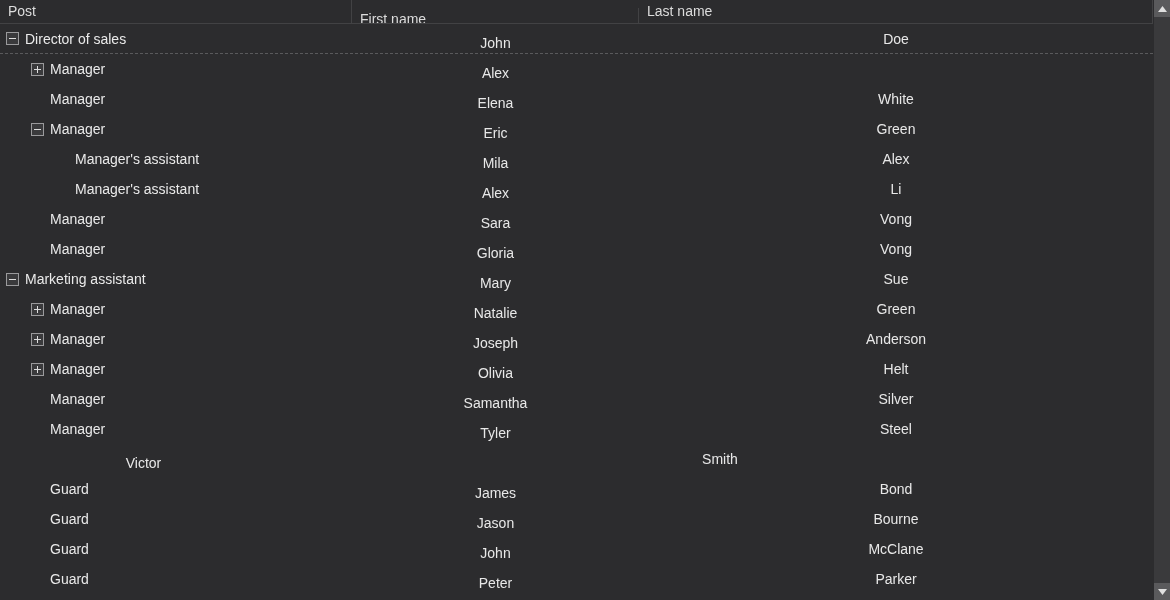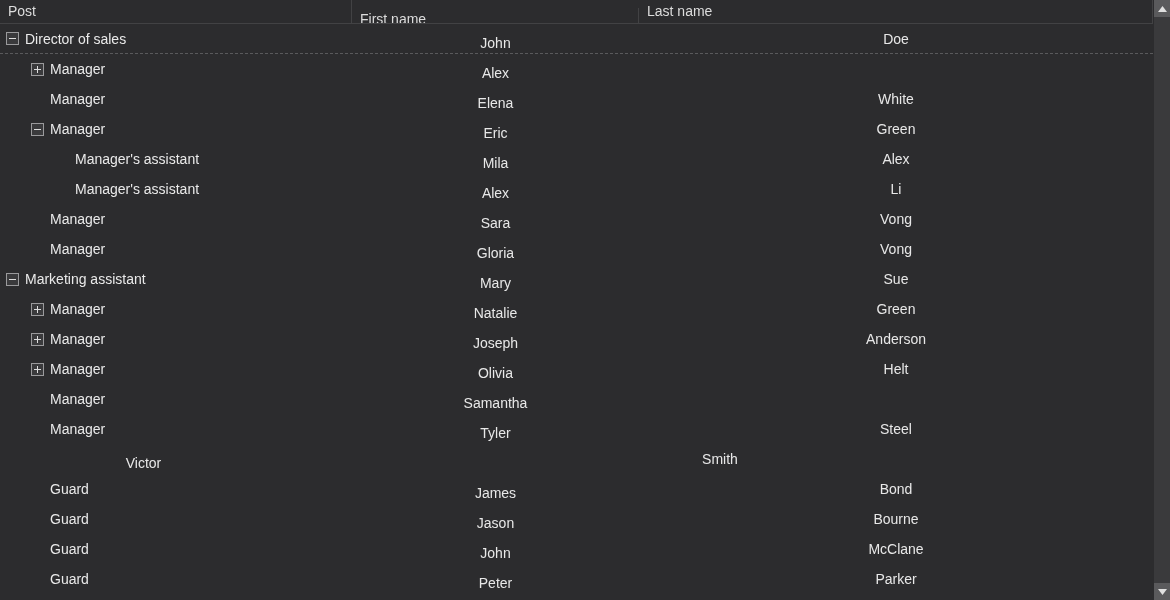--- a/index.html
+++ b/index.html
@@ -259,20 +259,21 @@
         <div class="cell col-first">Olivia</div>
         <div class="cell col-last">Helt</div>
       </div>
       <div class="row">
         <div class="cell col-post">
           <span class="indent-line"></span>
           <span class="expander-spacer"></span>
           <span class="label">Manager</span>
         </div>
         <div class="cell col-first">Samantha</div>
+        <div class="cell col-last">Silver</div>
       </div>
       <div class="row">
         <div class="cell col-post">
           <span class="indent-line"></span>
           <span class="expander-spacer"></span>
           <span class="label">Manager</span>
         </div>
         <div class="cell col-first">Tyler</div>
         <div class="cell col-last">Steel</div>
       </div>

